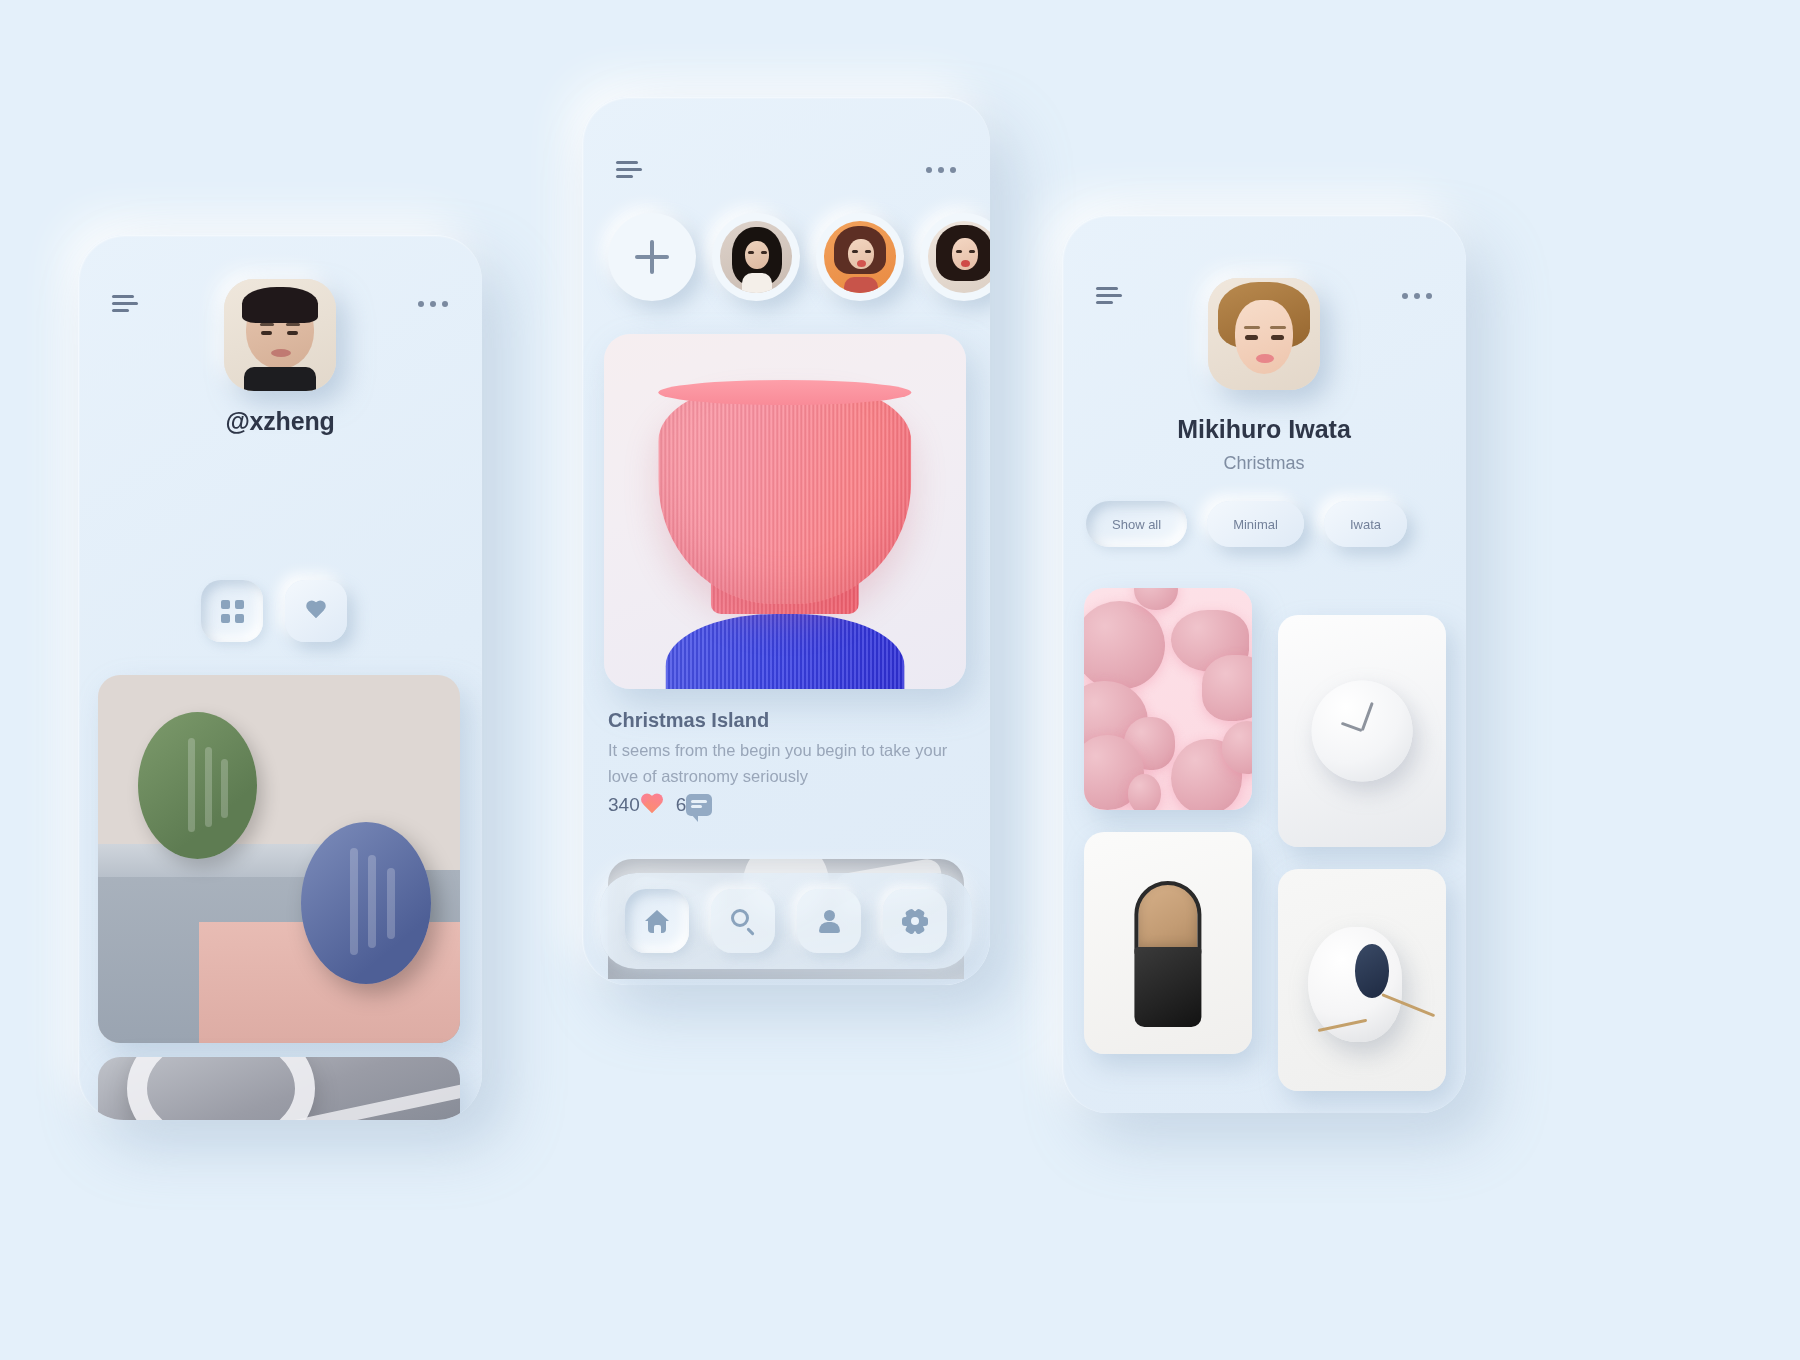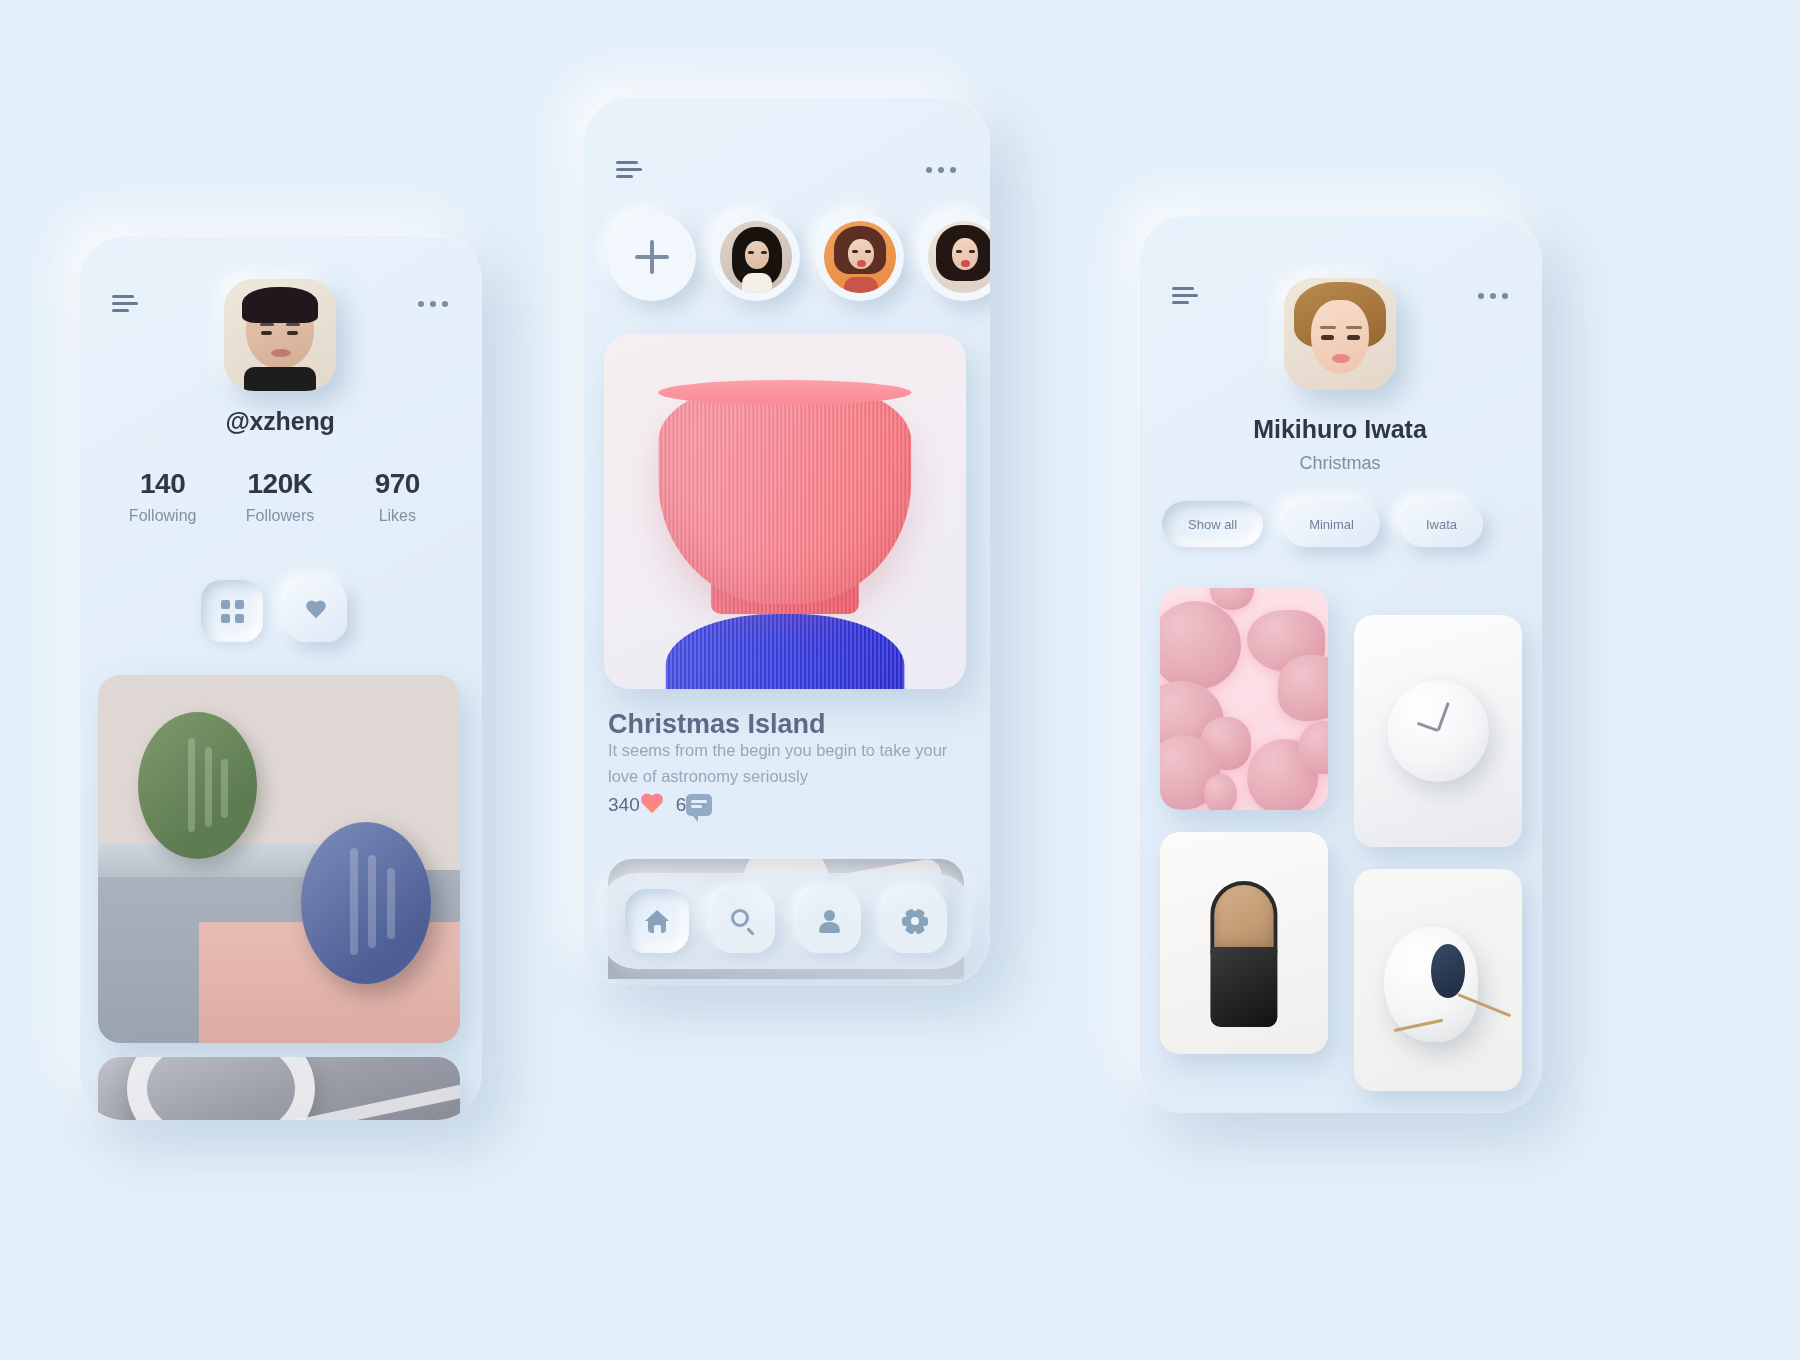--- a/index.html
+++ b/index.html
@@ -30,21 +30,21 @@
     background: linear-gradient(150deg, #e8f2fb 0%, #e1edf8 55%, #dfebf7 100%);
     box-shadow:
       22px 26px 58px rgba(150, 175, 200, 0.42),
       -14px -16px 44px rgba(255, 255, 255, 0.92),
       inset 1px 1px 2px rgba(255,255,255,0.7);
     overflow: hidden;
   }
 
   #phone-profile { left: 78px;  top: 235px; width: 404px; height: 885px; }
   #phone-feed    { left: 582px; top: 97px;  width: 408px; height: 888px; }
-  #phone-gallery { left: 1138px;top: 215px; width: 404px; height: 898px; }
+  #phone-gallery { left: 1062px;top: 215px; width: 404px; height: 898px; }
 
   
   .topbar {
     position: absolute;
     left: 0; right: 0;
     display: flex;
     align-items: center;
     justify-content: space-between;
     padding: 0 34px;
   }
@@ -260,21 +260,21 @@
       linear-gradient(100deg, #4b55e8 0%, #3b43e6 45%, #2f2fd8 100%);
   }
   .vase-top-rim {
     position: absolute; left: 50%; transform: translateX(-50%);
     top: 13%; width: 70%; height: 7%;
     border-radius: 50%;
     background: linear-gradient(180deg, #fd9fa9, #f98b98);
   }
 
   .post-title {
-    position: absolute; font-size: 27px; font-weight: bold; color: #5b6a85;
+    position: absolute; font-size: 20px; font-weight: bold; color: #5b6a85;
   }
   .post-desc {
     position: absolute; font-size: 16.5px; color: #99a6b9; line-height: 1.6;
   }
   .post-meta {
     position: absolute; display: flex; align-items: flex-start; 
   }
   .post-meta .val { font-size: 19px; color: #5b6a85; }
   .heart-pink {
     width: 24px; height: 22px; position: relative;
@@ -492,34 +492,20 @@
         <div class="brow" style="left:62px; top:44px;"></div>
         <div class="eye" style="left:37px; top:52px;"></div>
         <div class="eye" style="left:63px; top:52px;"></div>
         <div class="mouth" style="left:47px; top:70px; width:20px; height:8px; background:#c07a72;"></div>
         <div class="neck" style="left:20px; bottom:0; width:72px; height:24px; background:#1d1d20;"></div>
       </div>
     </div>
 
     <div class="username" style="top: 172px;">@xzheng</div>
 
-    <div class="stats" style="top: 234px;">
-      <div class="stat">
-        <div class="num">140</div>
-        <div class="lbl">Following</div>
-      </div>
-      <div class="stat">
-        <div class="num">120K</div>
-        <div class="lbl">Followers</div>
-      </div>
-      <div class="stat">
-        <div class="num">970</div>
-        <div class="lbl">Likes</div>
-      </div>
-    </div>
 
     <div class="tabbtn neu-inset" style="left: 123px; top: 345px;">
       <div class="grid-icon">
           <span></span>
           <span></span>
           <span></span>
           <span></span>
         </div>
     </div>
     <div class="tabbtn neu-raised" style="left: 207px; top: 345px;">

